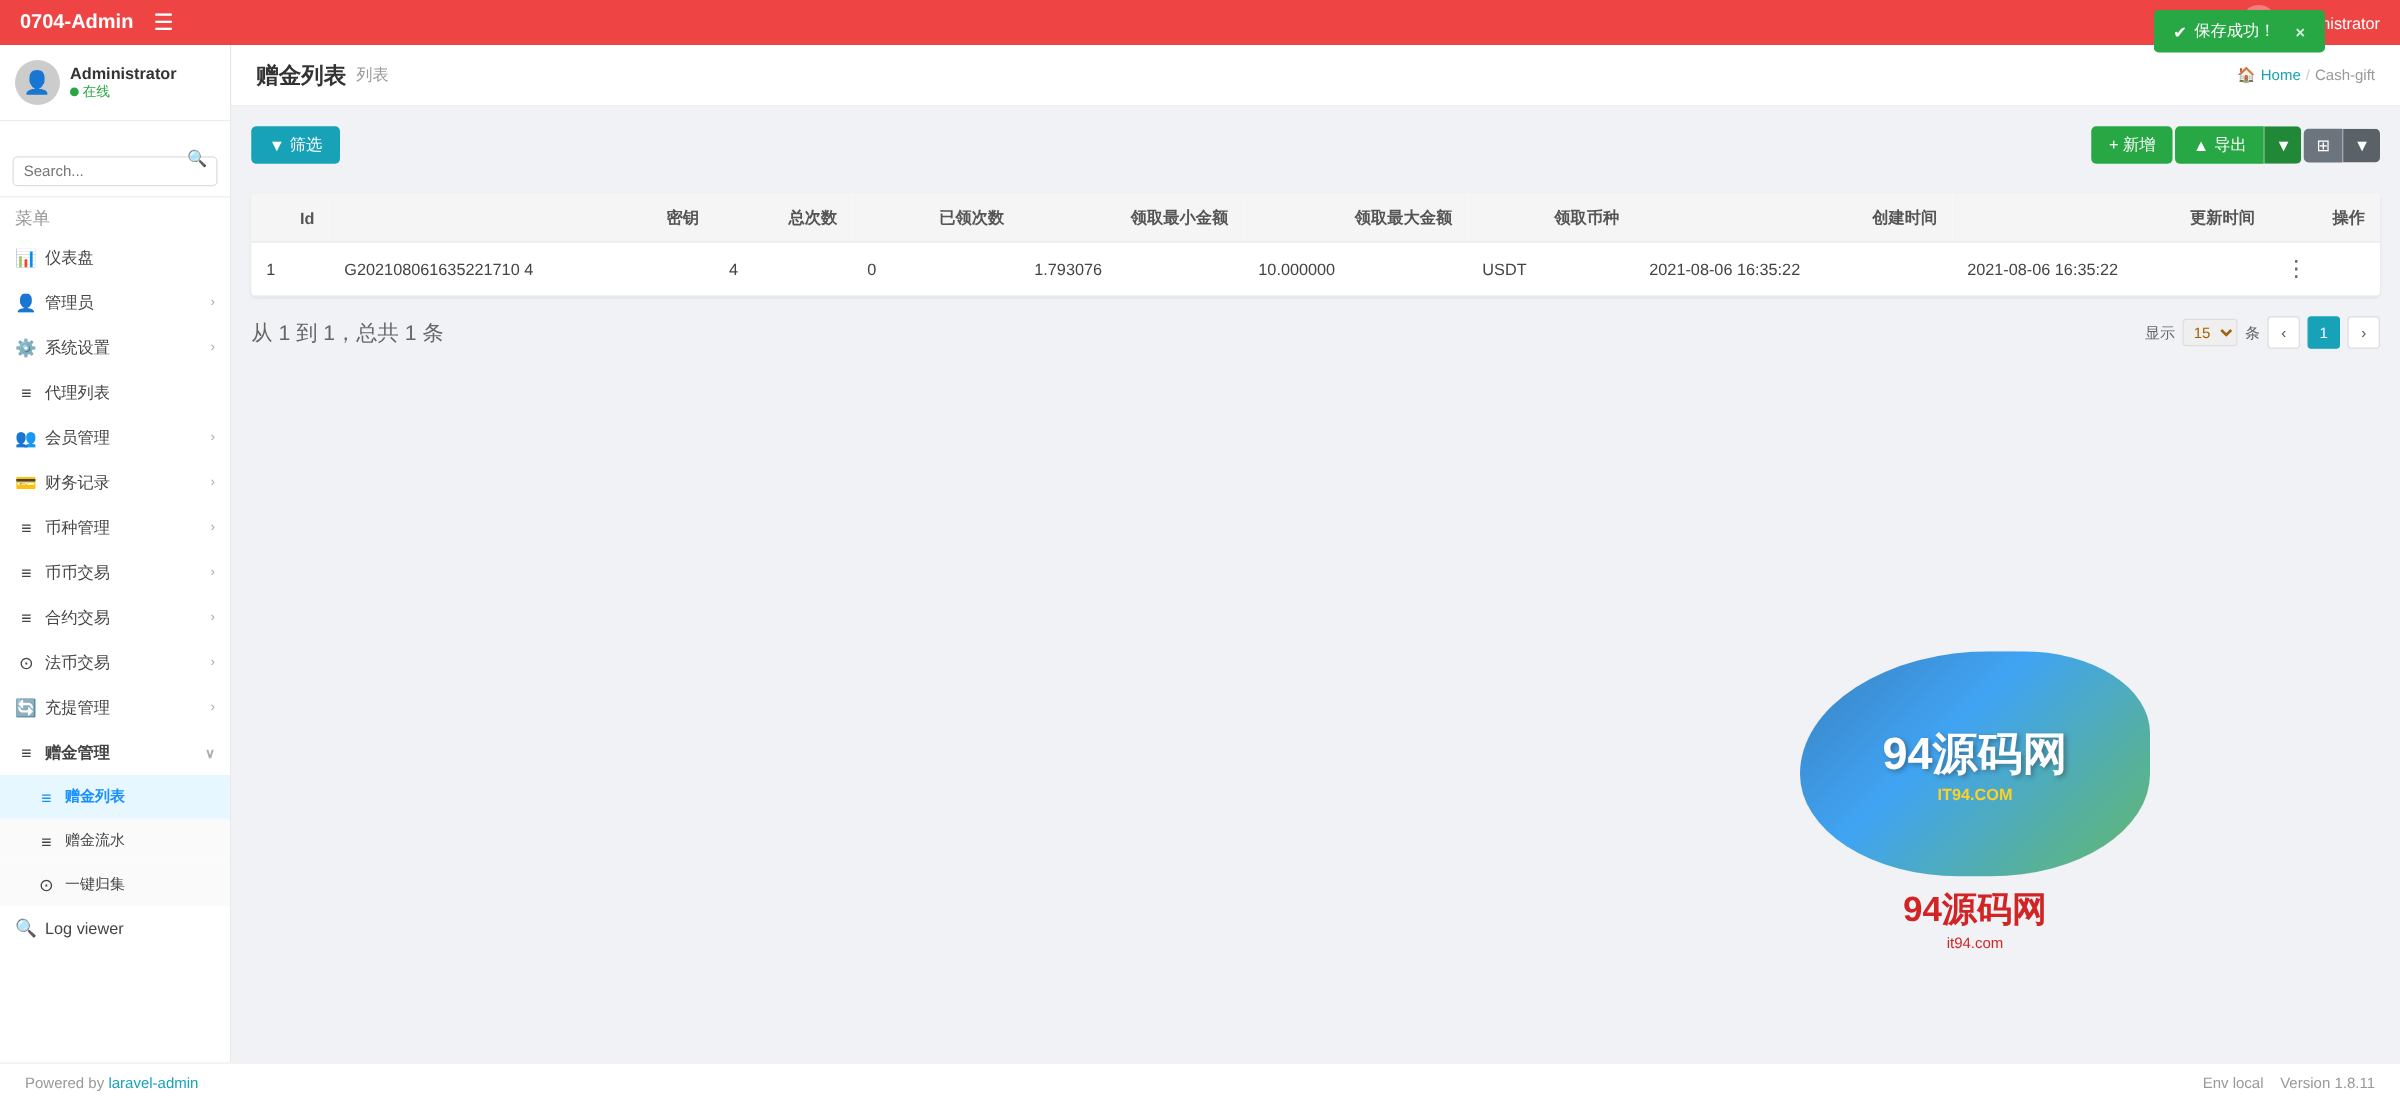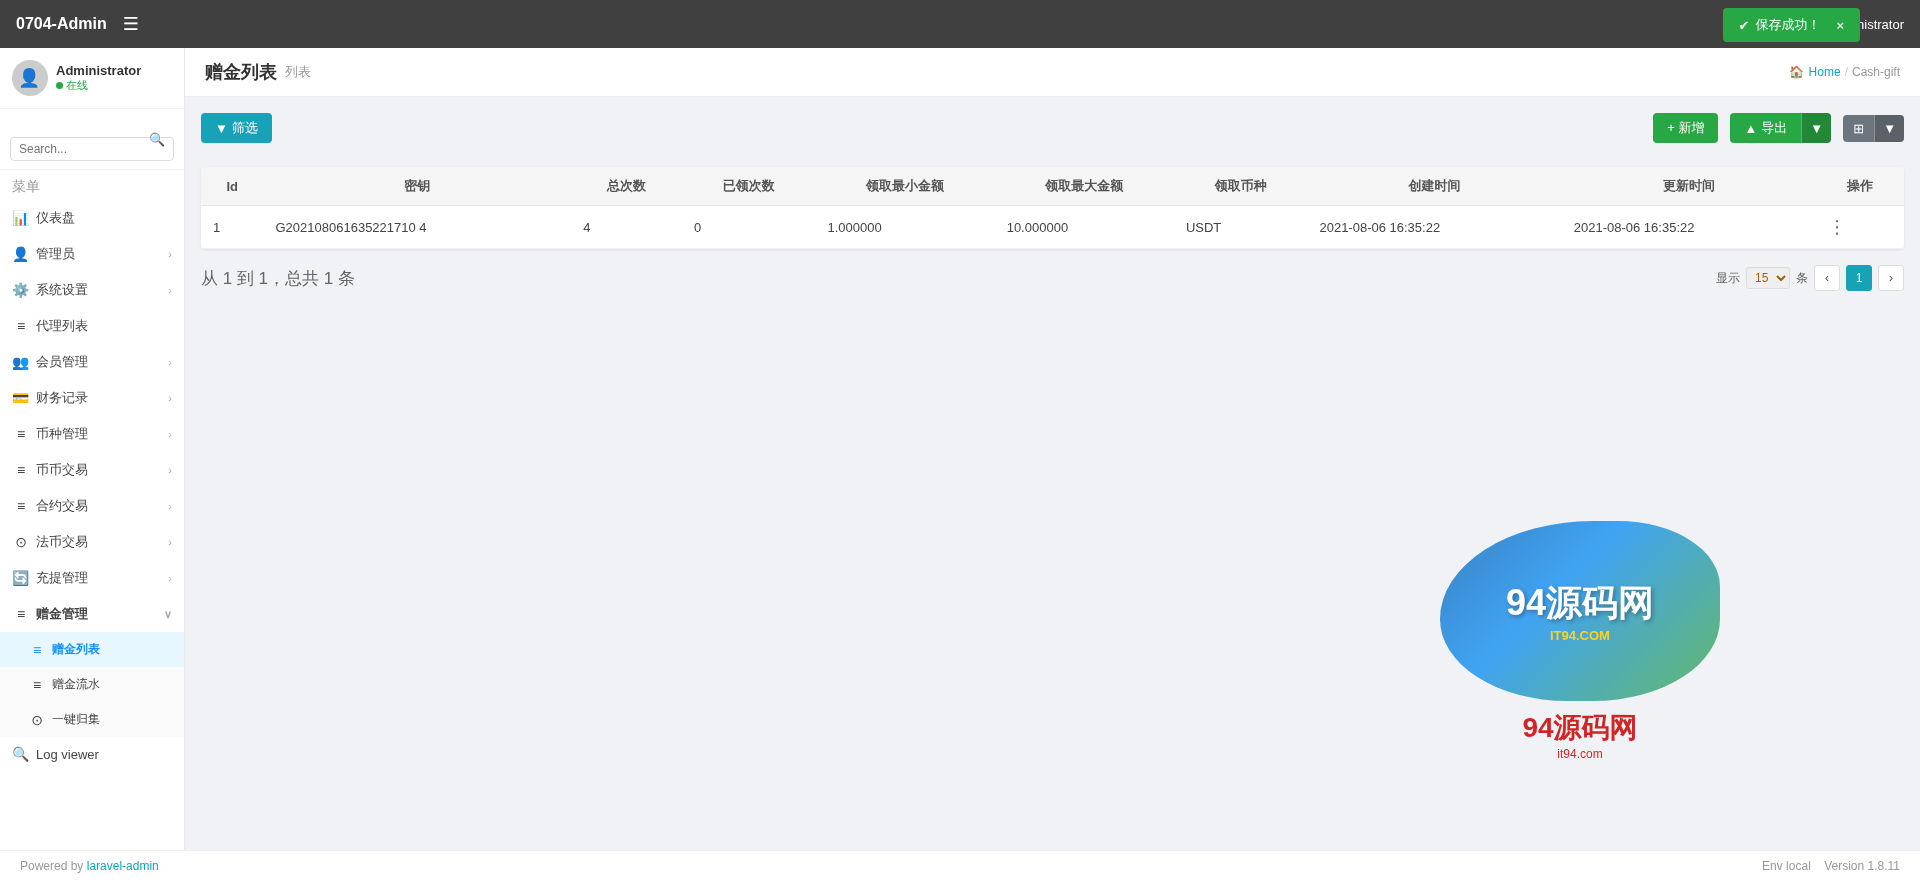--- a/index.html
+++ b/index.html
@@ -1,21 +1,21 @@
 <!DOCTYPE html>
 <html><head>
   <meta charset="utf-8">
   <style>
     * { margin: 0; padding: 0; box-sizing: border-box; }
     body { font-family: "Microsoft YaHei", Arial, sans-serif; font-size: 13px; background: #f0f2f5; display: flex; flex-direction: column; height: 881px; overflow: hidden; }
 
     
     .top-header {
-      background: #404040;
-      height: 48px;
+      background: #ef4444;
+      height: 36px;
       display: flex;
       align-items: center;
       padding: 0 16px;
       color: white;
       flex-shrink: 0;
       position: relative;
       z-index: 100;
     }
     .top-header .logo { font-size: 16px; font-weight: bold; margin-right: 16px; }
     .top-header .hamburger { font-size: 18px; cursor: pointer; margin-right: auto; }
@@ -171,34 +171,34 @@
       font-size: 13px;
       font-family: inherit;
     }
     .btn-primary { background: #17a2b8; color: white; }
     .btn-success { background: #28a745; color: white; }
     .btn-export { background: #28a745; color: white; border-radius: 4px 0 0 4px; }
     .btn-export-dropdown { background: #218838; color: white; border-radius: 0 4px 4px 0; padding: 6px 8px; border-left: 1px solid rgba(255,255,255,0.3); }
     .btn-cols { background: #6c757d; color: white; border-radius: 4px 0 0 4px; padding: 6px 10px; }
     .btn-cols-dropdown { background: #5a6268; color: white; border-radius: 0 4px 4px 0; padding: 6px 8px; border-left: 1px solid rgba(255,255,255,0.3); }
 
-    .toolbar { display: flex; align-items: center; justify-content: flex-end; gap: 12px; margin-bottom: 12px; }
+    .toolbar { display: flex; align-items: center; justify-content: flex-end; gap: 2px; margin-bottom: 12px; }
 
     
     .table-container {
       background: white;
       border-radius: 4px;
       overflow: hidden;
       box-shadow: 0 1px 3px rgba(0,0,0,0.08);
     }
     table { width: 100%; border-collapse: collapse; }
     thead tr { background: #f5f5f5; }
     th {
       padding: 10px 12px;
-      text-align: center;
+      text-align: right;
       font-size: 13px;
       color: #555;
       font-weight: 600;
       border-bottom: 1px solid #e8e8e8;
       white-space: nowrap;
     }
     td {
       padding: 10px 12px;
       font-size: 13px;
       color: #444;
@@ -499,21 +499,21 @@
               <th>更新时间</th>
               <th>操作</th>
             </tr>
           </thead>
           <tbody>
             <tr>
               <td>1</td>
               <td>G202108061635221710 4</td>
               <td>4</td>
               <td>0</td>
-              <td>1.000000</td>
+              <td>1.793076</td>
               <td>10.000000</td>
               <td>USDT</td>
               <td>2021-08-06 16:35:22</td>
               <td>2021-08-06 16:35:22</td>
               <td><span class="action-dots">⋮</span></td>
             </tr>
           </tbody>
         </table>
       </div>
 

